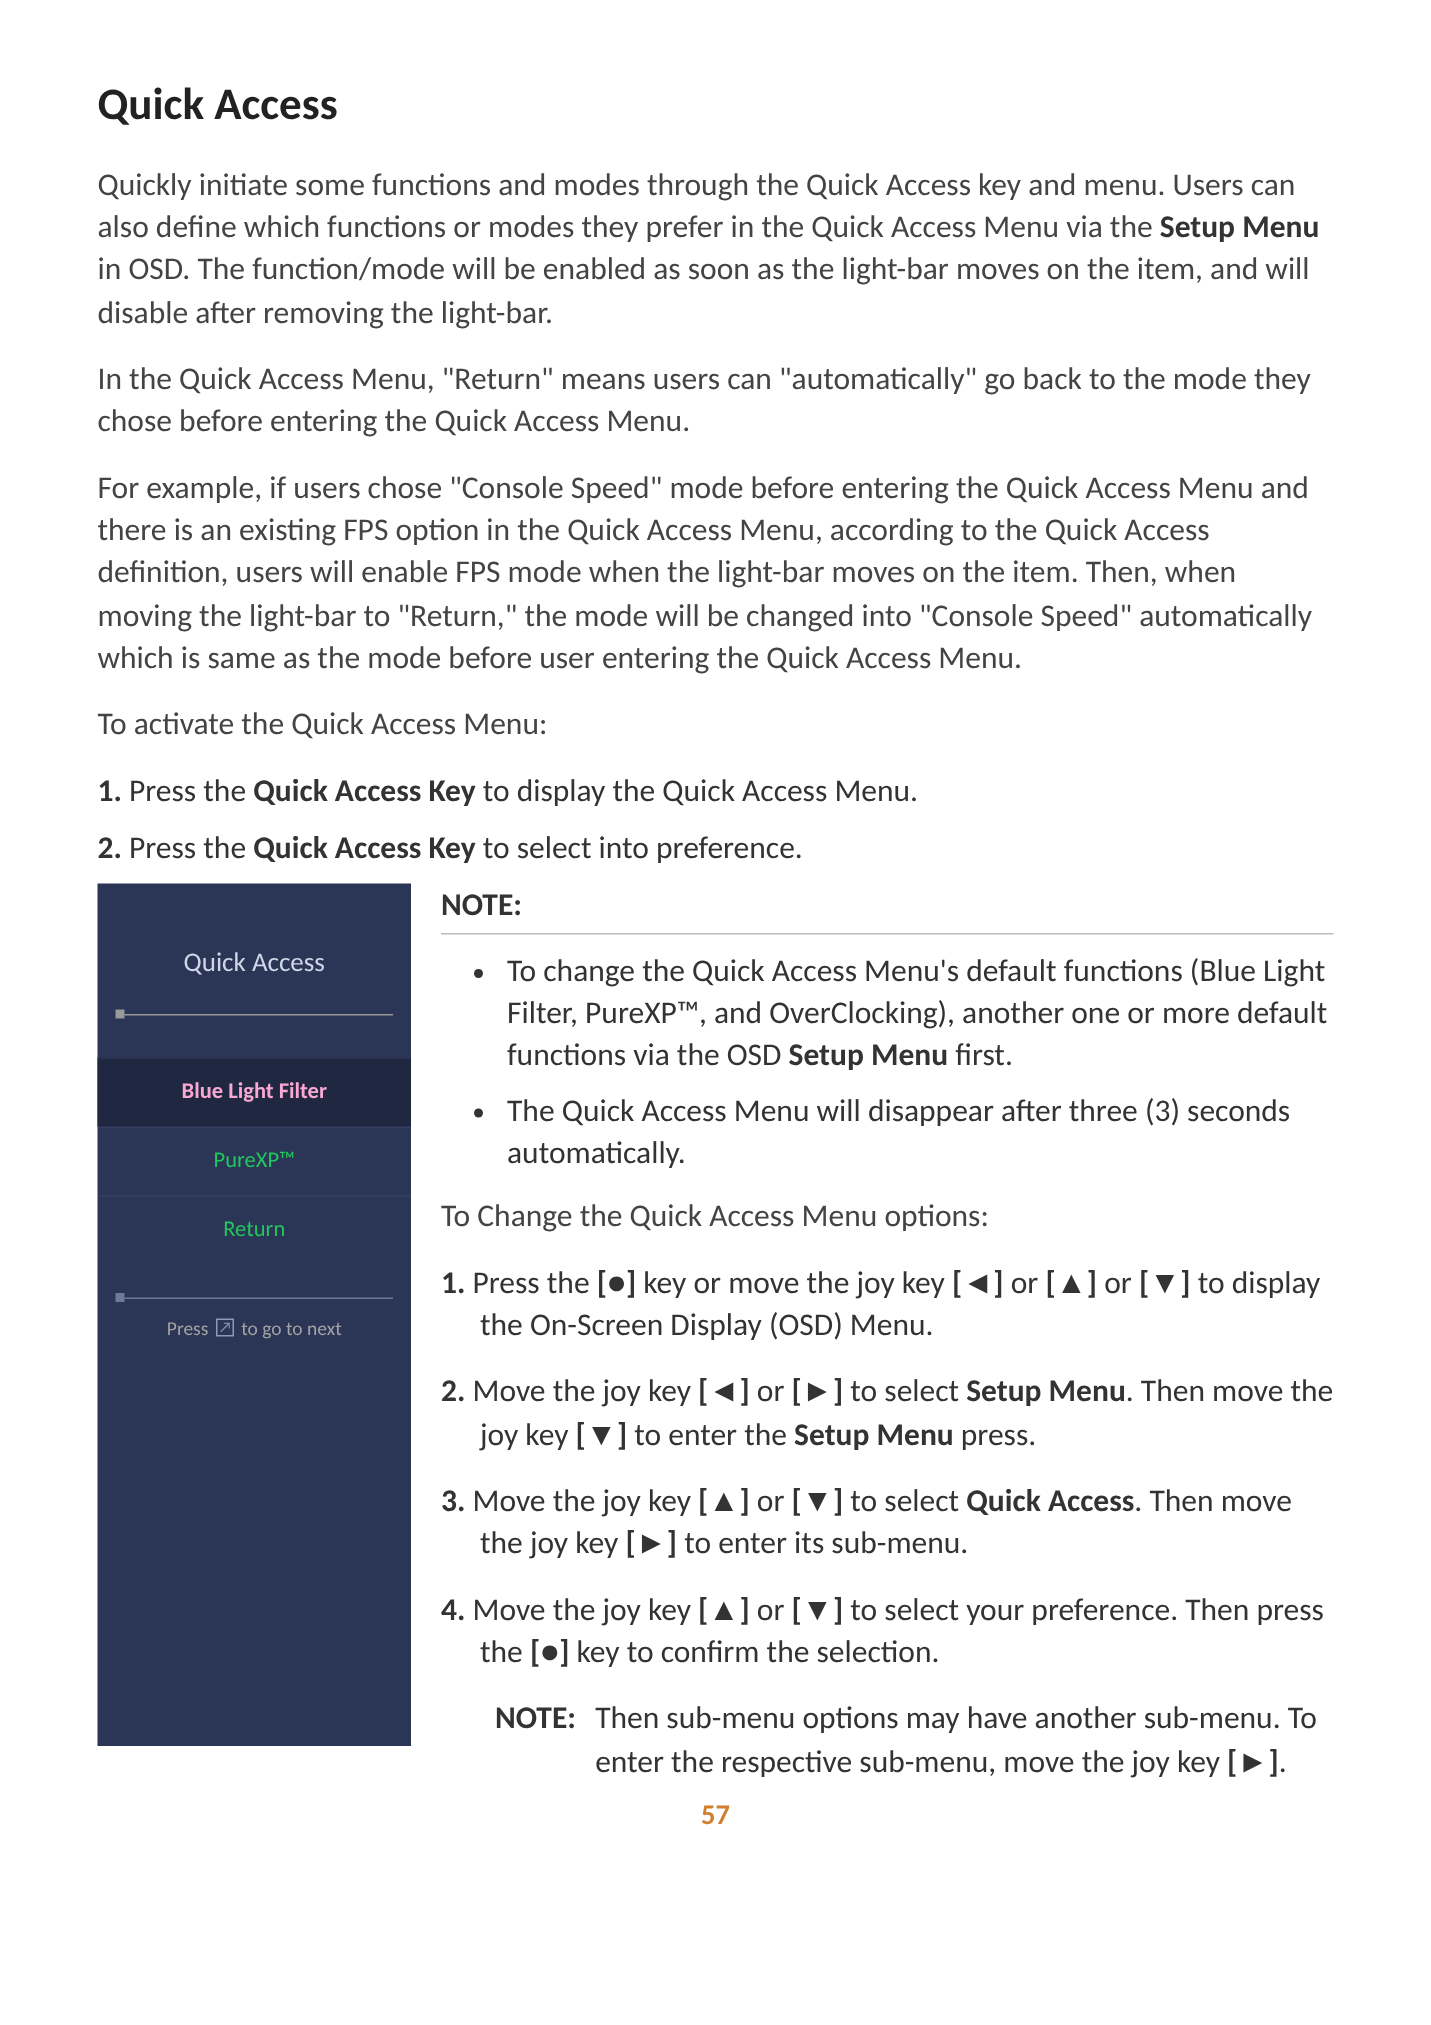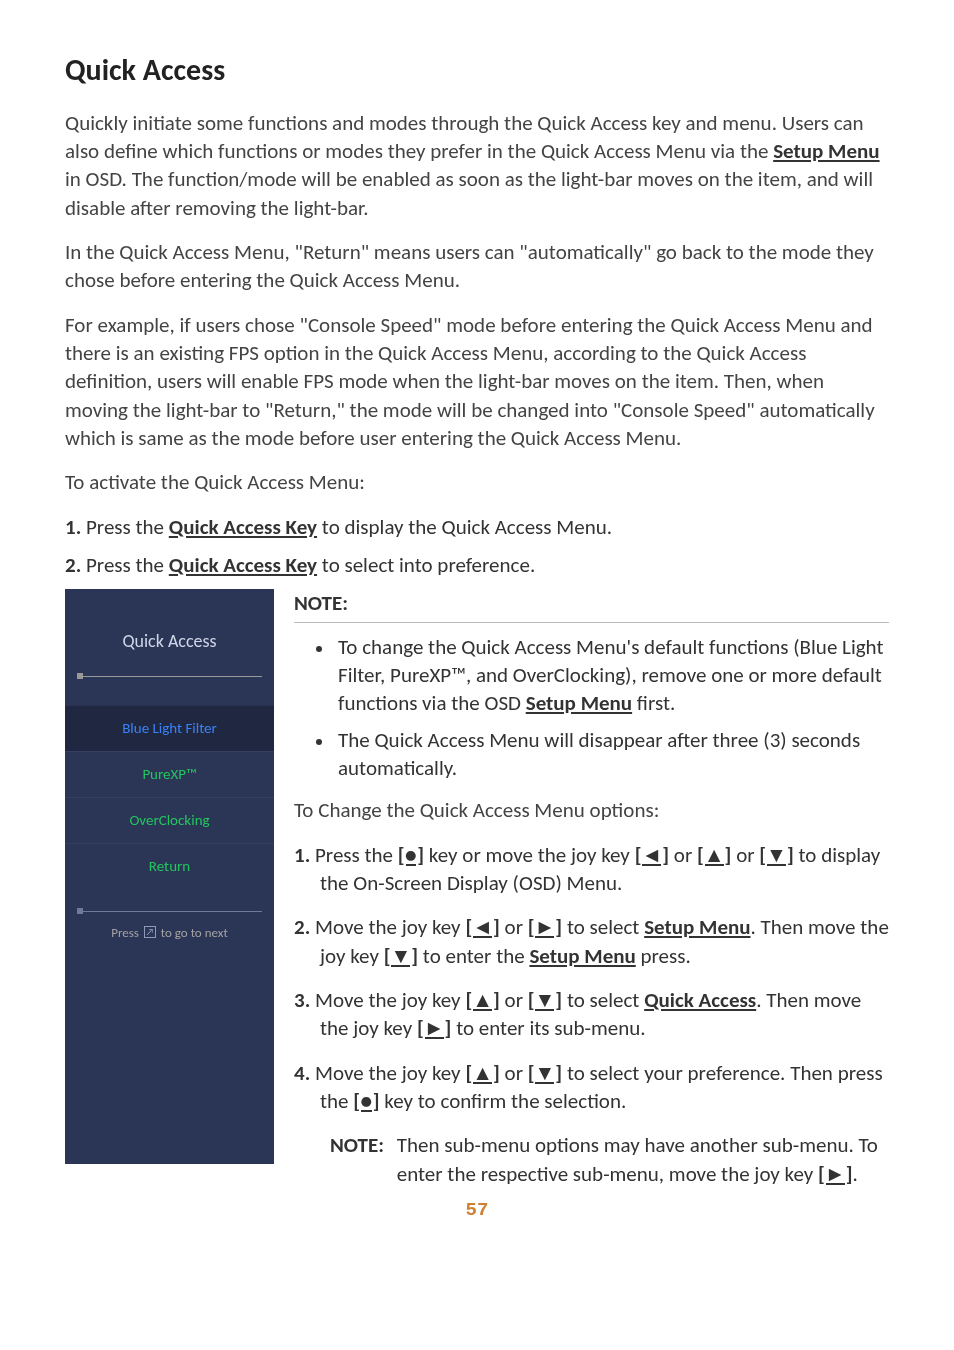--- a/index.html
+++ b/index.html
@@ -13,58 +13,58 @@
     font-size: 21px;
     line-height: 1.35;
   }
   h2 {
     font-size: 30px;
     font-weight: 700;
     color: #222;
     margin-bottom: 18px;
   }
   p { margin-bottom: 16px; color: #444; }
-  .bold { font-weight: 700; color: #333; text-decoration: underline; }
+  .bold { font-weight: 700; color: #333; }
   .ol-item { margin-bottom: 10px; }
   .ol-num { font-weight: 700; }
 
   .lower { display: flex; gap: 20px; margin-top: 10px; }
   .panel-wrap { flex: 0 0 209px; position: relative; background: #2b3556; height: 575px; }
   .panel-inner { position: absolute; top: 40px; left: 0; right: 0; }
   .panel-title { text-align: center; color: #cfd6e8; font-size: 18px; margin-bottom: 22px; }
   .panel-line { height: 1px; background: #999; margin: 0 12px 0 18px; position: relative; }
   .panel-tick { position: absolute; left: -6px; top: -3px; width: 6px; height: 6px; background: #999; }
   .panel-items { margin-top: 28px; }
   .panel-item {
     text-align: center; color: #22c55e; font-size: 15px; height: 46px;
     display: flex; align-items: center; justify-content: center;
     border-top: 1px solid rgba(150,160,190,0.10);
   }
-  .panel-item.active { background: #1f2741; color: #3b82f6; }
+  .panel-item.active { background: #1f2741; color: #f9a8d4; font-weight: bold; }
   .panel-item.ret { color: #22c55e; }
   .panel-line2 { height: 1px; background: #6f7a9a; margin: 22px 12px 0 18px; position: relative; }
   .panel-tick2 { position: absolute; left: -6px; top: -3px; width: 6px; height: 6px; background: #6f7a9a; }
   .panel-hint { margin-top: 12px; text-align: center; color: #a3a3a3; font-size: 13px; }
   .hint-icon { display: inline-block; width: 12px; height: 12px; border: 1px solid #8e99b8; position: relative; top: 1px; margin: 0 2px; }
   .hint-icon::after { content: "↗"; position: absolute; font-size: 10px; top: -2px; left: 1px; color: #8e99b8; }
 
   .right { flex: 1; }
   .note-h { font-weight: 700; font-size: 21px; border-bottom: 1px solid #bbb; padding-bottom: 4px; margin-bottom: 10px; }
   .bullets { padding-left: 40px; margin-bottom: 14px; }
   .bullets li { list-style: disc; margin-bottom: 8px; padding-left: 4px; }
   .bullets li::marker { font-size: 18px; }
 
   .steps .step { margin-bottom: 16px; }
   .step-body { padding-left: 26px; text-indent: -26px; }
   .step-body .sn { font-weight: 700; }
   .sub-note { padding-left: 36px; margin-top: 10px; }
   .sub-note .nlabel { font-weight: 700; display: inline-block; width: 62px; vertical-align: top; }
   .sub-note .ntext { display: inline-block; width: 490px; vertical-align: top; }
 
-  .pagenum { text-align: center; margin-top: 10px; color: #d08030; font-weight: 600; font-size: 19px; font-family: Liberation Mono, monospace; }
+  .pagenum { text-align: center; margin-top: 10px; color: #d08030; font-weight: 600; font-size: 19px; }
 </style>
 </head>
 <body>
 
 <h2>Quick Access</h2>
 
 <p>
   <span>Quickly initiate some functions and modes through the Quick Access key and menu. Users can also define which functions or modes they prefer in the Quick Access Menu via the </span><span class="bold">Setup Menu</span><span> in OSD. The function/mode will be enabled as soon as the light-bar moves on the item, and will disable after removing the light-bar.</span>
 </p>
 
@@ -82,37 +82,36 @@
 <div class="lower">
   <div class="panel-wrap">
     <div class="panel-inner">
       <div class="panel-title">Quick Access</div>
       <div class="panel-line">
           <div class="panel-tick"></div>
         </div>
       <div class="panel-items">
         <div class="panel-item active">Blue Light Filter</div>
         <div class="panel-item">PureXP™</div>
-        <div class="panel-item">OverClocking</div>
         <div class="panel-item ret">Return</div>
       </div>
       <div class="panel-line2">
           <div class="panel-tick2"></div>
         </div>
       <div class="panel-hint">
         <span>Press </span><span class="hint-icon"></span><span> to go to next</span>
       </div>
     </div>
   </div>
 
   <div class="right">
     <div class="note-h">NOTE:</div>
     <ul class="bullets">
       <li>
-        <span>To change the Quick Access Menu's default functions (Blue Light Filter, PureXP™, and OverClocking), remove one or more default functions via the OSD </span><span class="bold">Setup Menu</span><span> first.</span>
+        <span>To change the Quick Access Menu's default functions (Blue Light Filter, PureXP™, and OverClocking), another one or more default functions via the OSD </span><span class="bold">Setup Menu</span><span> first.</span>
       </li>
       <li>The Quick Access Menu will disappear after three (3) seconds automatically.</li>
     </ul>
 
     <p>To Change the Quick Access Menu options:</p>
 
     <div class="steps">
       <div class="step">
           <div class="step-body">
         <span class="sn">1.</span><span> Press the </span><span class="bold">[●]</span><span> key or move the joy key </span><span class="bold">[◄]</span><span> or </span><span class="bold">[▲]</span><span> or </span><span class="bold">[▼]</span><span> to display the On-Screen Display (OSD) Menu.</span>

